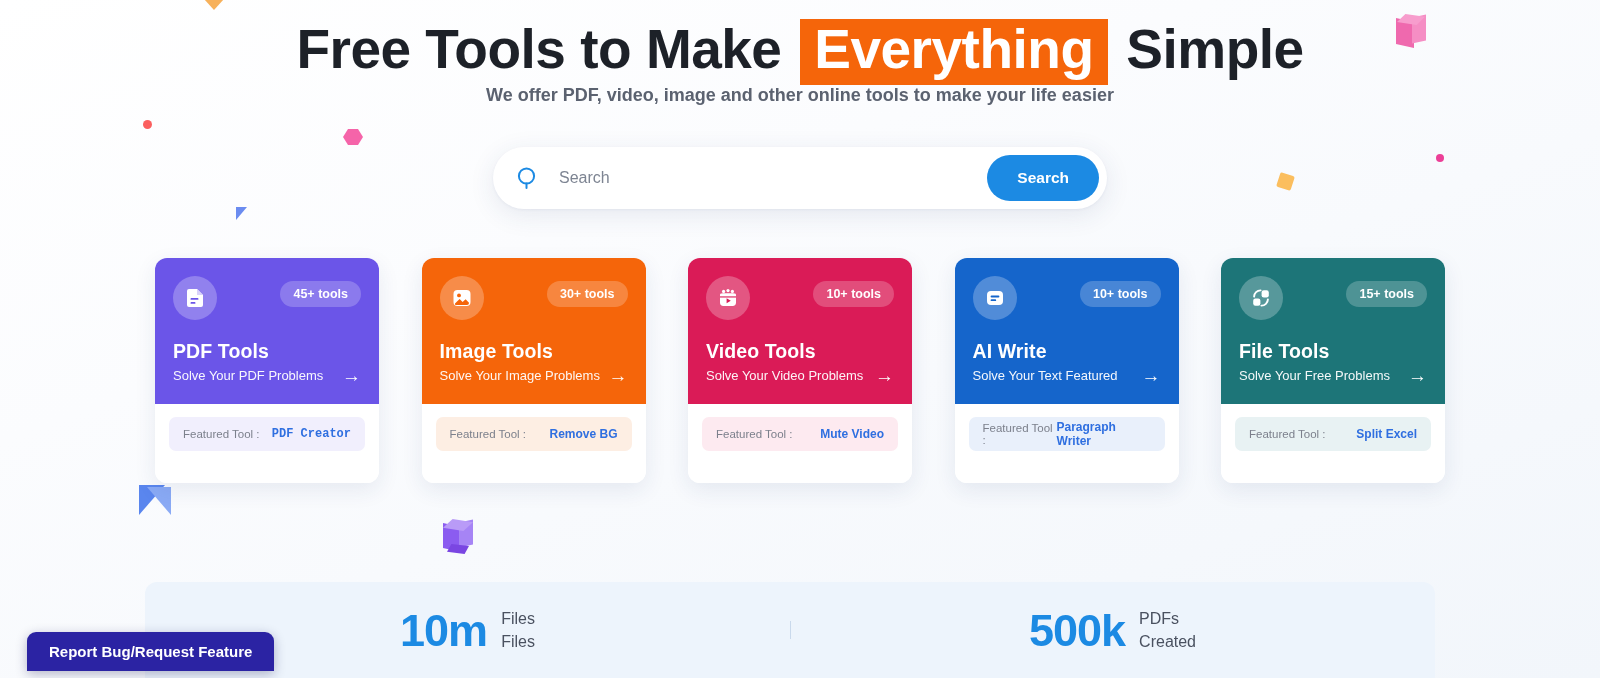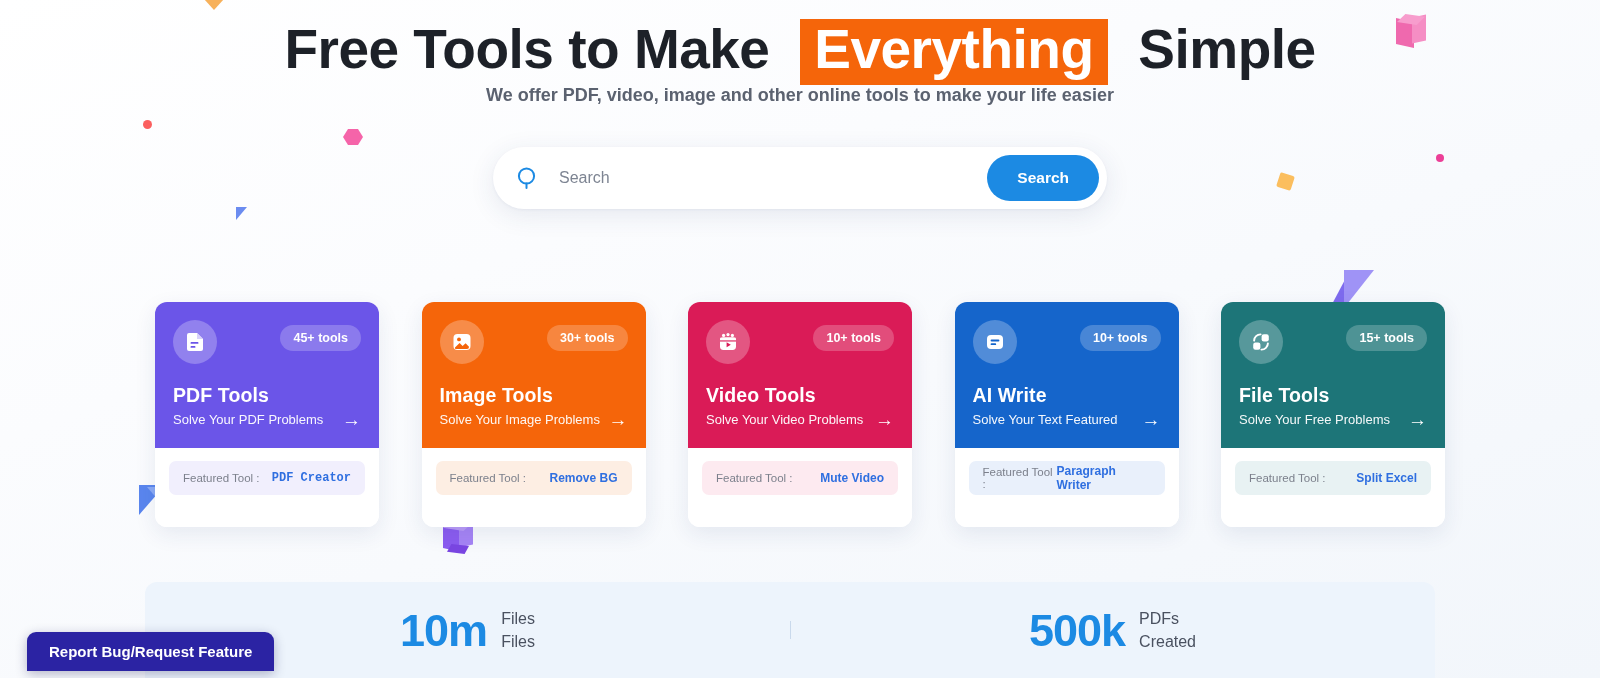--- a/index.html
+++ b/index.html
@@ -46,21 +46,21 @@
     letter-spacing: -0.5px;
     color: #1d2128;
     white-space: nowrap;
   }
   .headline .hl {
     background: #f5650a;
     color: #ffffff;
     padding: 2px 14px 6px 14px;
     display: inline-block;
     line-height: 1.05;
-    margin: 0 16px;
+    margin: 0 4px;
   }
   .subtitle {
     font-size: 18px;
     color: #5b6270;
     font-weight: 700;
   }
 
   
   .search-wrap {
     margin: 41px auto 0 auto;
@@ -110,21 +110,20 @@
     z-index: 3;
   }
   .card {
     width: 224px;
     border-radius: 12px;
     background: #ffffff;
     box-shadow: 0 7px 22px rgba(35,60,110,0.09);
     overflow: hidden;
     display: flex;
     flex-direction: column;
-    margin-top: 44px;
   }
   .card-top {
     padding: 18px 18px 16px 18px;
     position: relative;
     height: 146px;
   }
   .card-head {
     display: flex;
     align-items: flex-start;
     justify-content: space-between;

